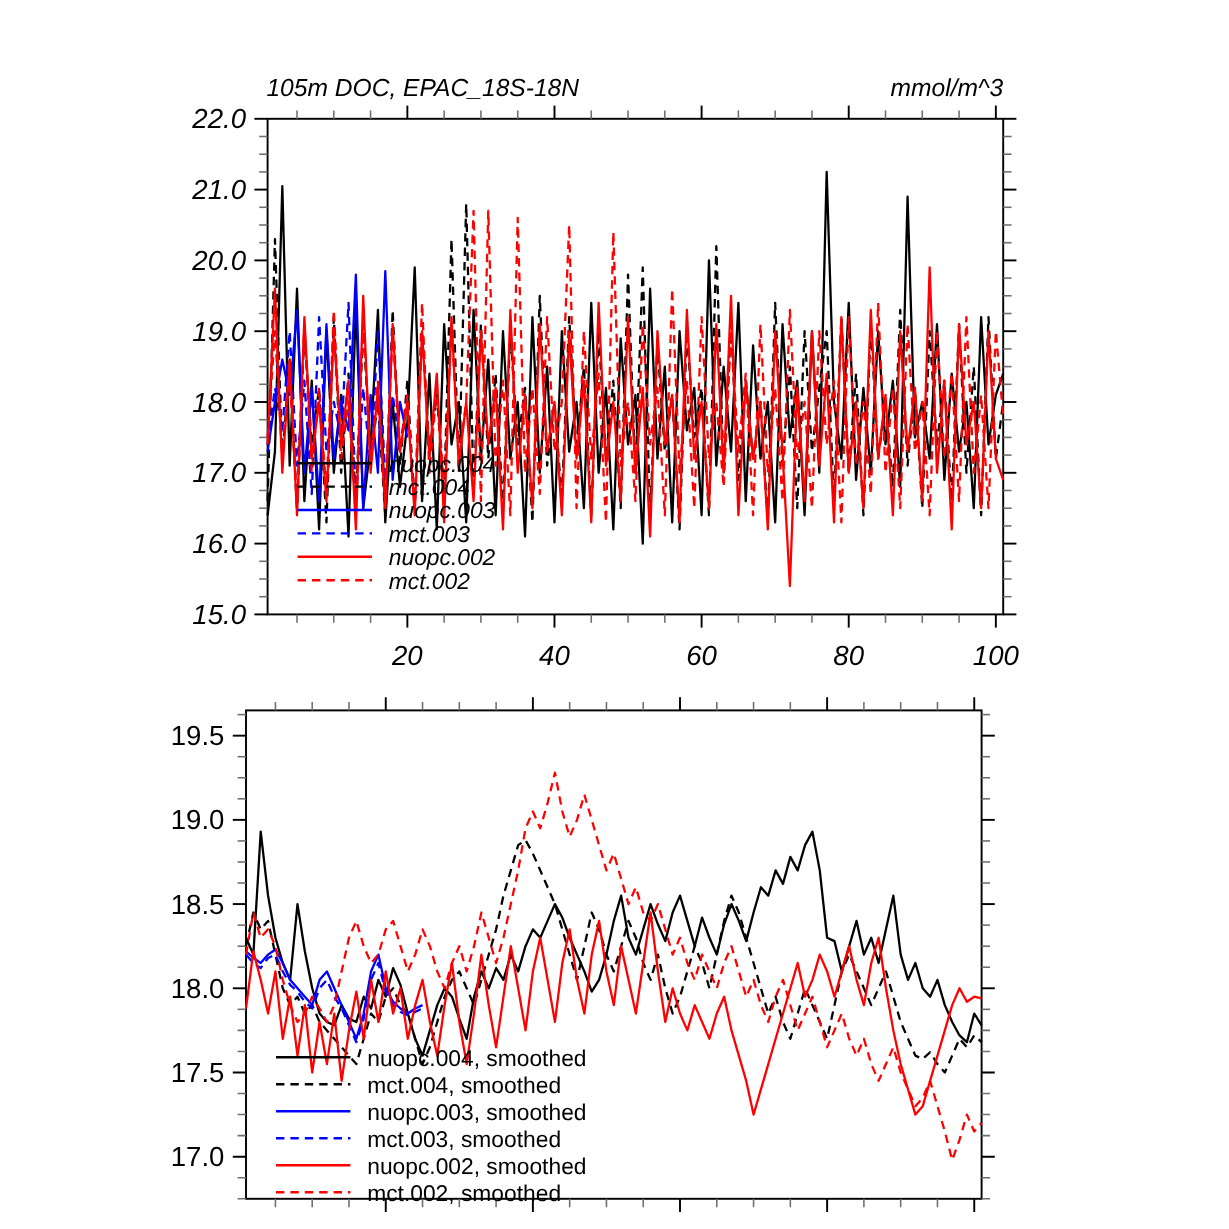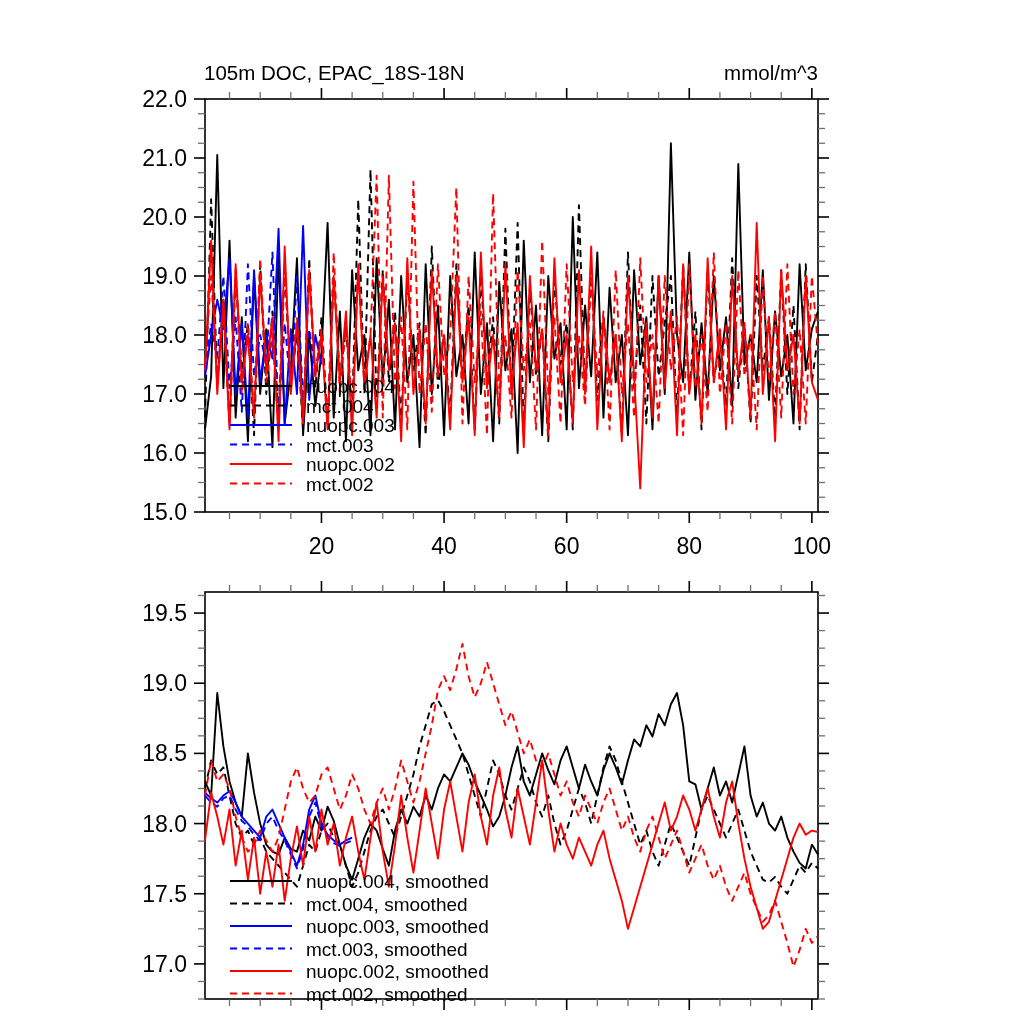--- a/index.html
+++ b/index.html
@@ -21,21 +21,21 @@
   .frame{fill:none;stroke:#000000;stroke-width:1.6;}
   .majtick{stroke:#000000;stroke-width:1.6;}
   .mintick{stroke:#6e6e6e;stroke-width:1.3;}
   .ln{fill:none;stroke-linejoin:round;stroke-linecap:butt;}
 </style>
 </head>
 <body>
 
 <div id="stage">
 
-  <div class="panel" style="left:0;top:0;width:928px;height:565px;">
+  <div class="panel" style="left:18px;top:0;width:928px;height:565px;font-style:italic;">
     <svg width="1024" height="565" viewBox="0 0 1024 565">
       <g>
         <text class="ttl" x="204" y="80">105m DOC, EPAC_18S-18N</text>
         <text class="units" x="818" y="80" text-anchor="end">mmol/m^3</text>
       </g>
       <g id="top-axes">
           <rect x="205" y="99" width="613" height="413" class="frame"></rect>
           <line x1="205" y1="512" x2="194" y2="512" class="majtick"></line>
           <line x1="818" y1="512" x2="829" y2="512" class="majtick"></line>
           <line x1="205" y1="497.25" x2="198" y2="497.25" class="mintick"></line>

